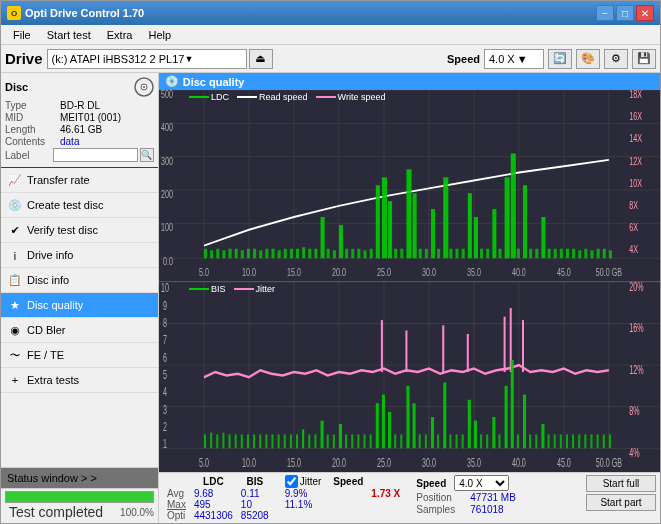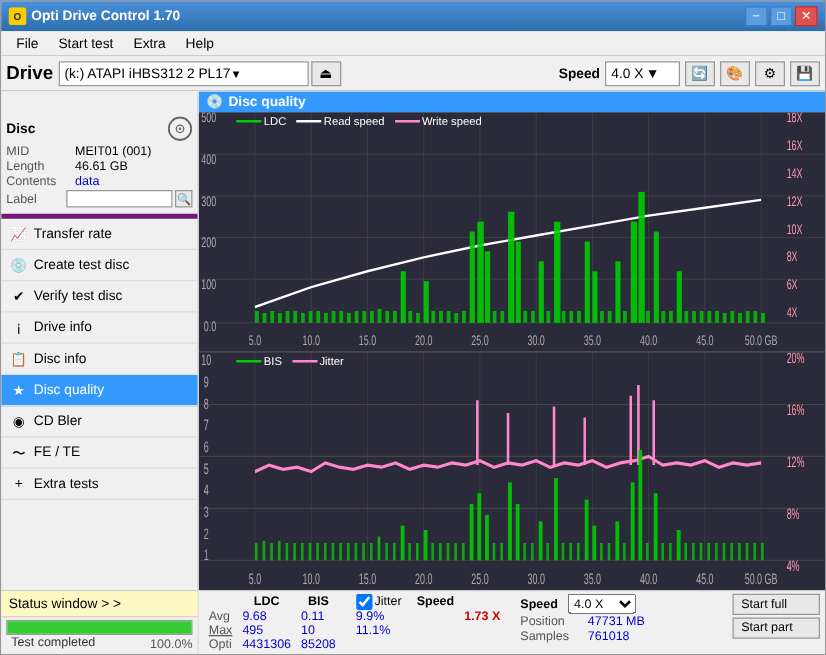--- a/index.html
+++ b/index.html
@@ -24,44 +24,44 @@
     .drive-combo-arrow { font-size: 9px; }
     .eject-btn { width: 24px; height: 20px; background: #e8e8e8; border: 1px solid #999; display: flex; align-items: center; justify-content: center; cursor: pointer; font-size: 11px; }
     .speed-label { font-size: 11px; font-weight: bold; }
     .speed-combo { background: white; border: 1px solid #999; height: 20px; padding: 0 4px; font-size: 11px; display: flex; align-items: center; gap: 2px; width: 60px; }
     .toolbar-btn { width: 24px; height: 20px; background: #e8e8e8; border: 1px solid #999; display: flex; align-items: center; justify-content: center; cursor: pointer; }
     
     .main-content { display: flex; flex: 1; overflow: hidden; }
     
     .sidebar { width: 158px; background: #f0f0f0; border-right: 1px solid #ccc; display: flex; flex-direction: column; }
     
-    .disc-section { padding: 4px; border-bottom: 4px solid #701a75; margin-top: 16px; }
+    .disc-section { padding: 4px; border-bottom: 1px solid #701a75; }
     .disc-header { display: flex; align-items: center; justify-content: space-between; margin-bottom: 3px; }
     .disc-title { font-size: 11px; font-weight: bold; }
     .disc-icon { width: 20px; height: 20px; }
     .disc-info-row { display: flex; align-items: center; margin-bottom: 1px; font-size: 10px; }
     .disc-info-label { width: 55px; color: #555; }
     .disc-info-value { color: #000; }
     .disc-info-value.link { color: #0000cc; cursor: pointer; }
     .label-row { display: flex; align-items: center; gap: 2px; }
     .label-input { border: 1px solid #999; height: 14px; width: 85px; font-size: 10px; }
     .label-btn { width: 16px; height: 14px; background: #e8e8e8; border: 1px solid #999; font-size: 9px; display: flex; align-items: center; justify-content: center; cursor: pointer; }
     
     .nav-items { display: flex; flex-direction: column; }
     .nav-item { display: flex; align-items: center; padding: 4px 6px; cursor: pointer; font-size: 11px; border-bottom: 1px solid #ddd; gap: 4px; }
     .nav-item.active { background: #3399ff; color: white; }
     .nav-icon { width: 16px; height: 16px; display: flex; align-items: center; justify-content: center; }
     
     .status-section { margin-top: auto; border-top: 1px solid #ccc; }
-    .status-window-btn { display: flex; align-items: center; padding: 4px 6px; cursor: pointer; font-size: 11px; gap: 4px; background: #fef9c3; border-bottom: 1px solid #ccc; }
+    .status-window-btn { display: flex; align-items: center; padding: 4px 6px; cursor: pointer; font-size: 11px; gap: 4px; background: #737373; border-bottom: 1px solid #ccc; }
     .progress-section { padding: 2px 4px; background: #f0f0f0; }
     .progress-bar-outer { background: #e0e0e0; border: 1px solid #999; height: 12px; width: 100%; }
     .progress-bar-inner { background: #33cc33; height: 100%; }
     .progress-text { font-size: 10px; text-align: right; color: #555; margin-top: 1px; }
-    .status-text { font-size: 10px; padding: 1px 4px; color: #333; }
+    .status-text { font-size: 14px; padding: 1px 4px; color: #333; }
     
     .chart-area { flex: 1; background: white; display: flex; flex-direction: column; overflow: hidden; }
     
     .disc-quality-header { background: #3399ff; color: white; padding: 2px 6px; font-size: 11px; font-weight: bold; display: flex; align-items: center; gap: 4px; }
     
     .charts-container { flex: 1; display: flex; flex-direction: column; background: #2a2a3a; }
     
     .chart-top { flex: 1; position: relative; border-bottom: 1px solid #555; }
     .chart-bottom { flex: 1; position: relative; }
     
@@ -79,21 +79,21 @@
     .stats-table .blue { color: #0000cc; }
     
     .jitter-check { display: flex; align-items: center; gap: 2px; font-size: 10px; margin-right: 4px; }
     
     .speed-position { font-size: 10px; }
     .sp-row { display: flex; align-items: center; gap: 4px; margin-bottom: 1px; }
     .sp-label { width: 50px; color: #555; }
     .sp-value2 { color: #0000cc; }
     
     .action-btns { display: flex; flex-direction: column; gap: 2px; margin-left: auto; }
-    .action-btn { background: #e8e8e8; border: 1px solid #999; padding: 2px 6px; font-size: 10px; cursor: pointer; width: 70px; text-align: left; }
+    .action-btn { background: #e8e8e8; border: 1px solid #999; padding: 2px 6px; font-size: 10px; cursor: pointer; width: 70px; text-align: center; }
   </style>
 </head>
 <body>
 
 <div class="window">
 
   <div class="title-bar">
     <div class="title-bar-left">
       <div class="title-bar-icon">O</div>
       <span>Opti Drive Control 1.70</span>
@@ -139,20 +139,24 @@
       <div class="disc-section">
         <div class="disc-header">
           <span class="disc-title">Disc</span>
           <div class="disc-icon">
             <svg width="20" height="20" viewBox="0 0 20 20">
               <circle cx="10" cy="10" r="9" fill="none" stroke="#666" stroke-width="1.5"></circle>
               <circle cx="10" cy="10" r="3" fill="none" stroke="#666" stroke-width="1"></circle>
               <circle cx="10" cy="10" r="1" fill="#666"></circle>
             </svg>
           </div>
+        </div>
+        <div class="disc-info-row">
+          <span class="disc-info-label">Type</span>
+          <span class="disc-info-value">BD-R DL</span>
         </div>
         <div class="disc-info-row">
           <span class="disc-info-label">MID</span>
           <span class="disc-info-value">MEIT01 (001)</span>
         </div>
         <div class="disc-info-row">
           <span class="disc-info-label">Length</span>
           <span class="disc-info-value">46.61 GB</span>
         </div>
         <div class="disc-info-row">

